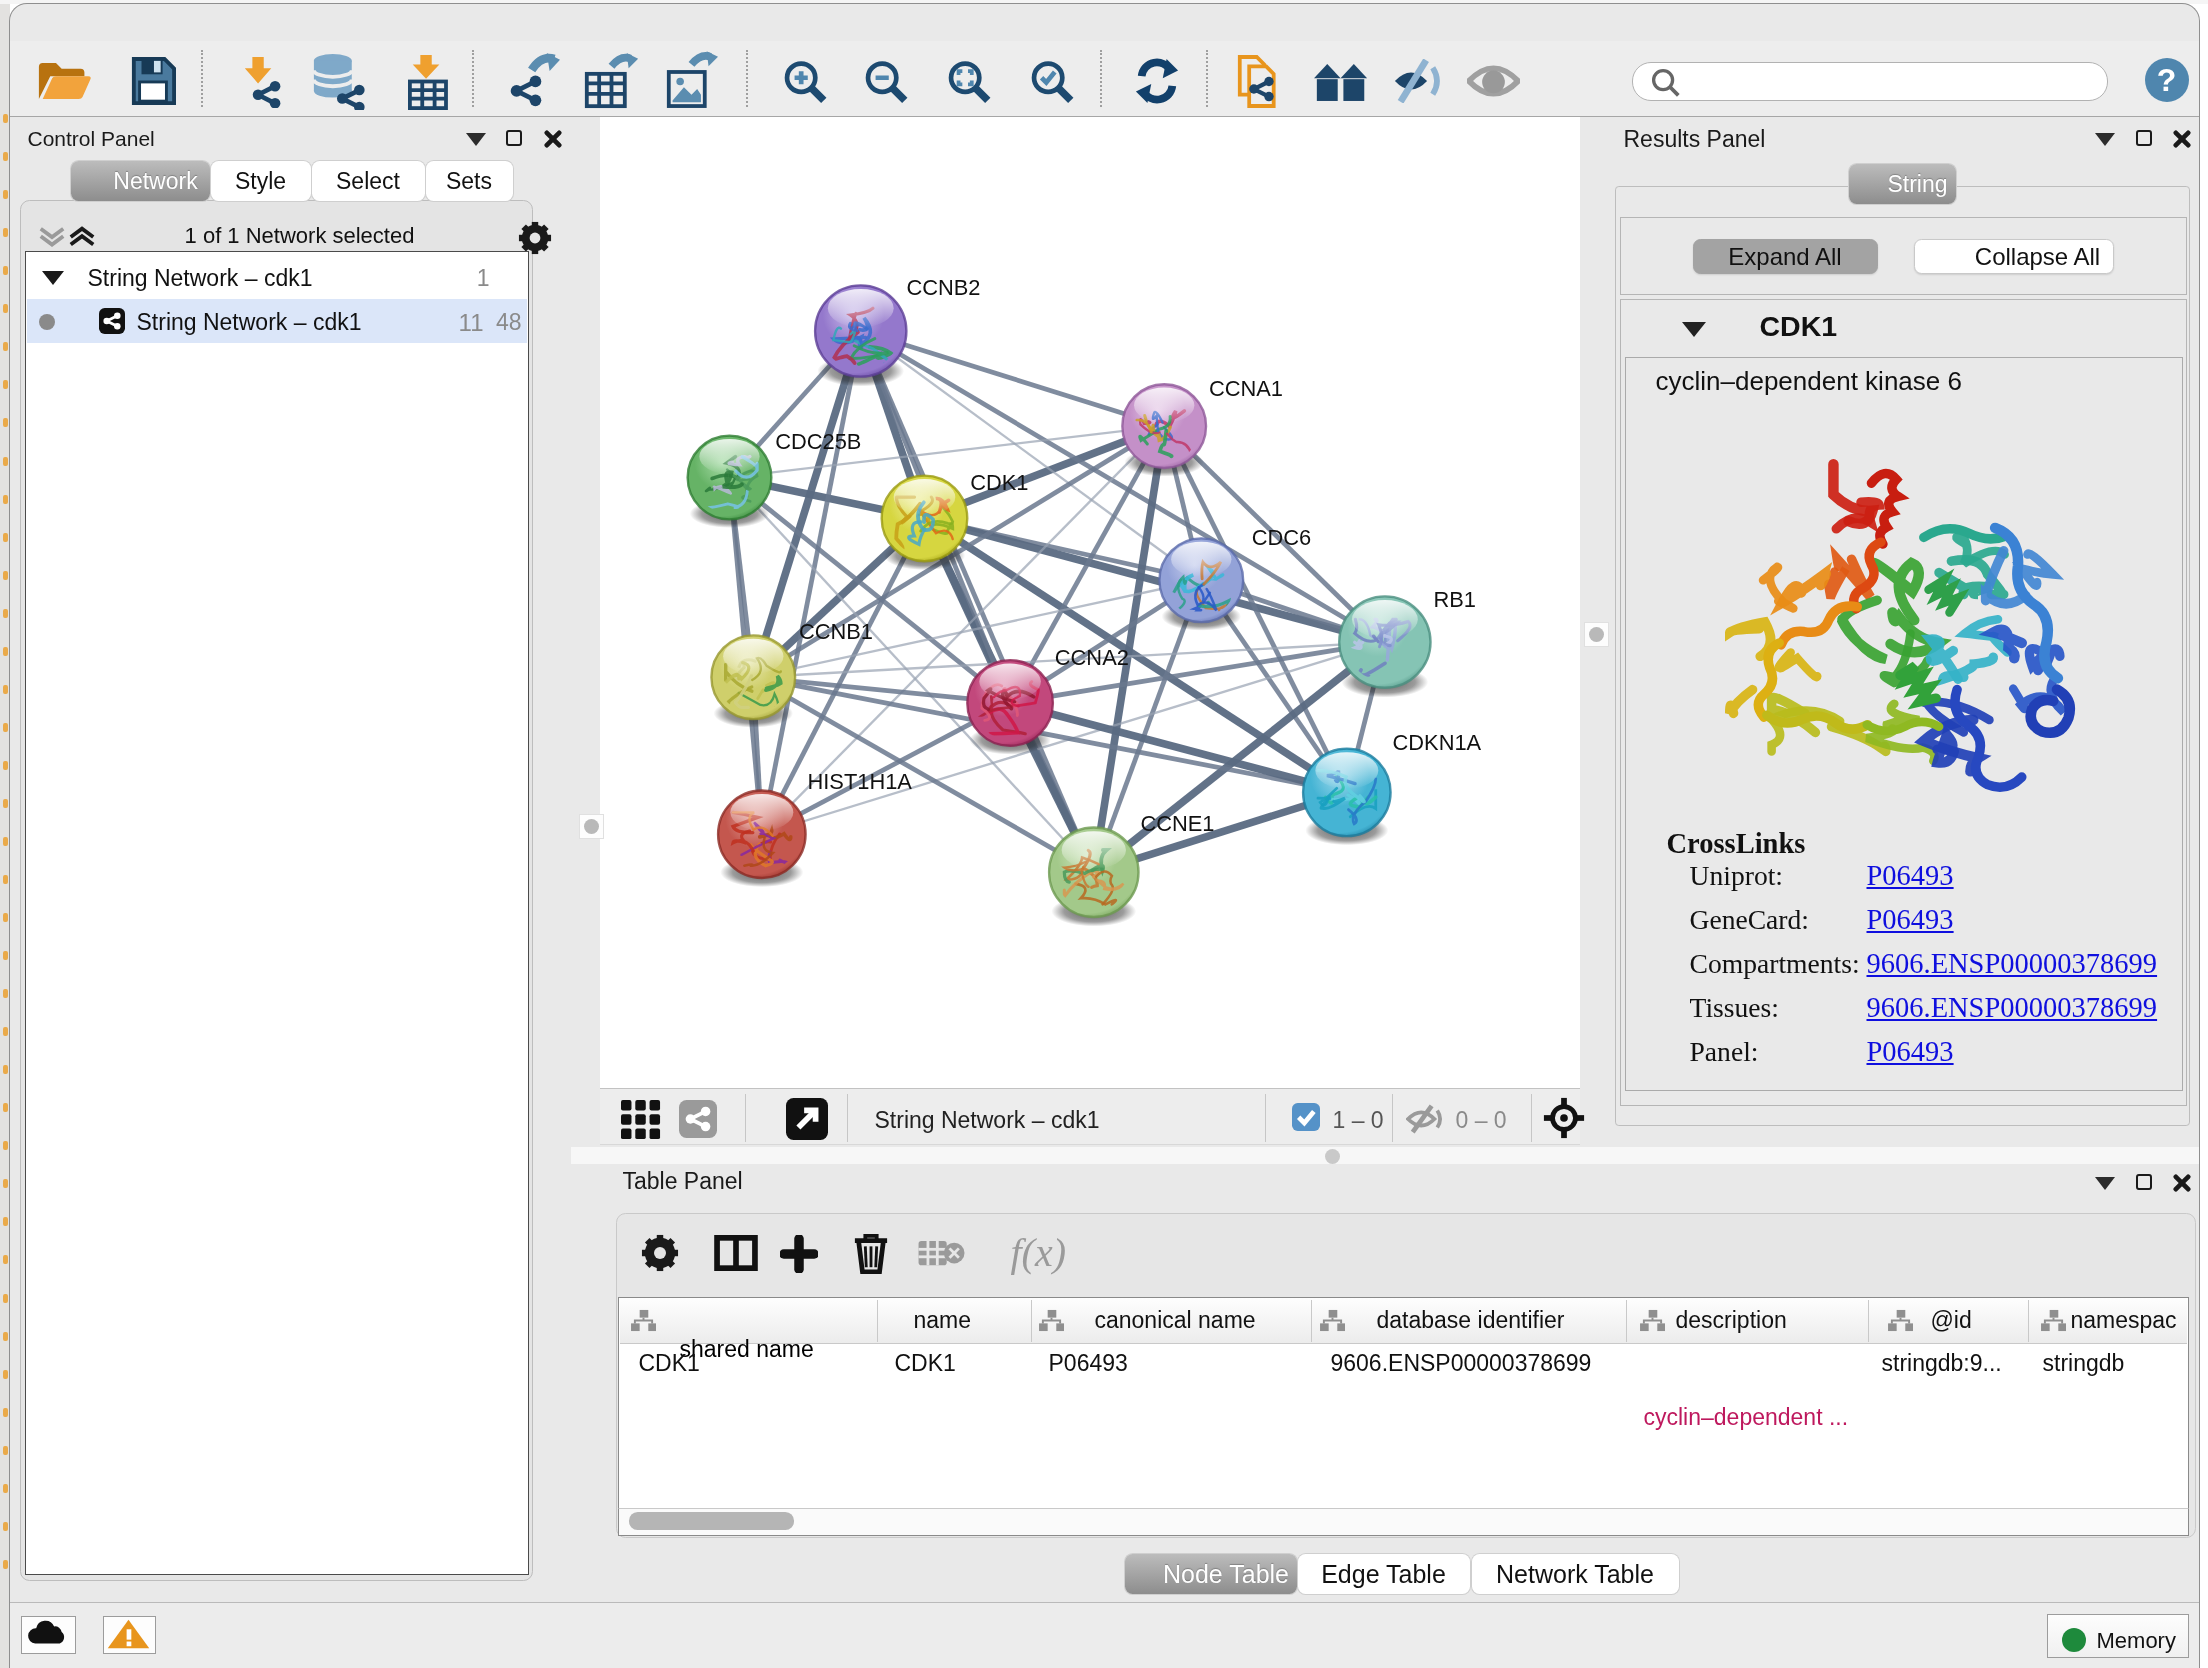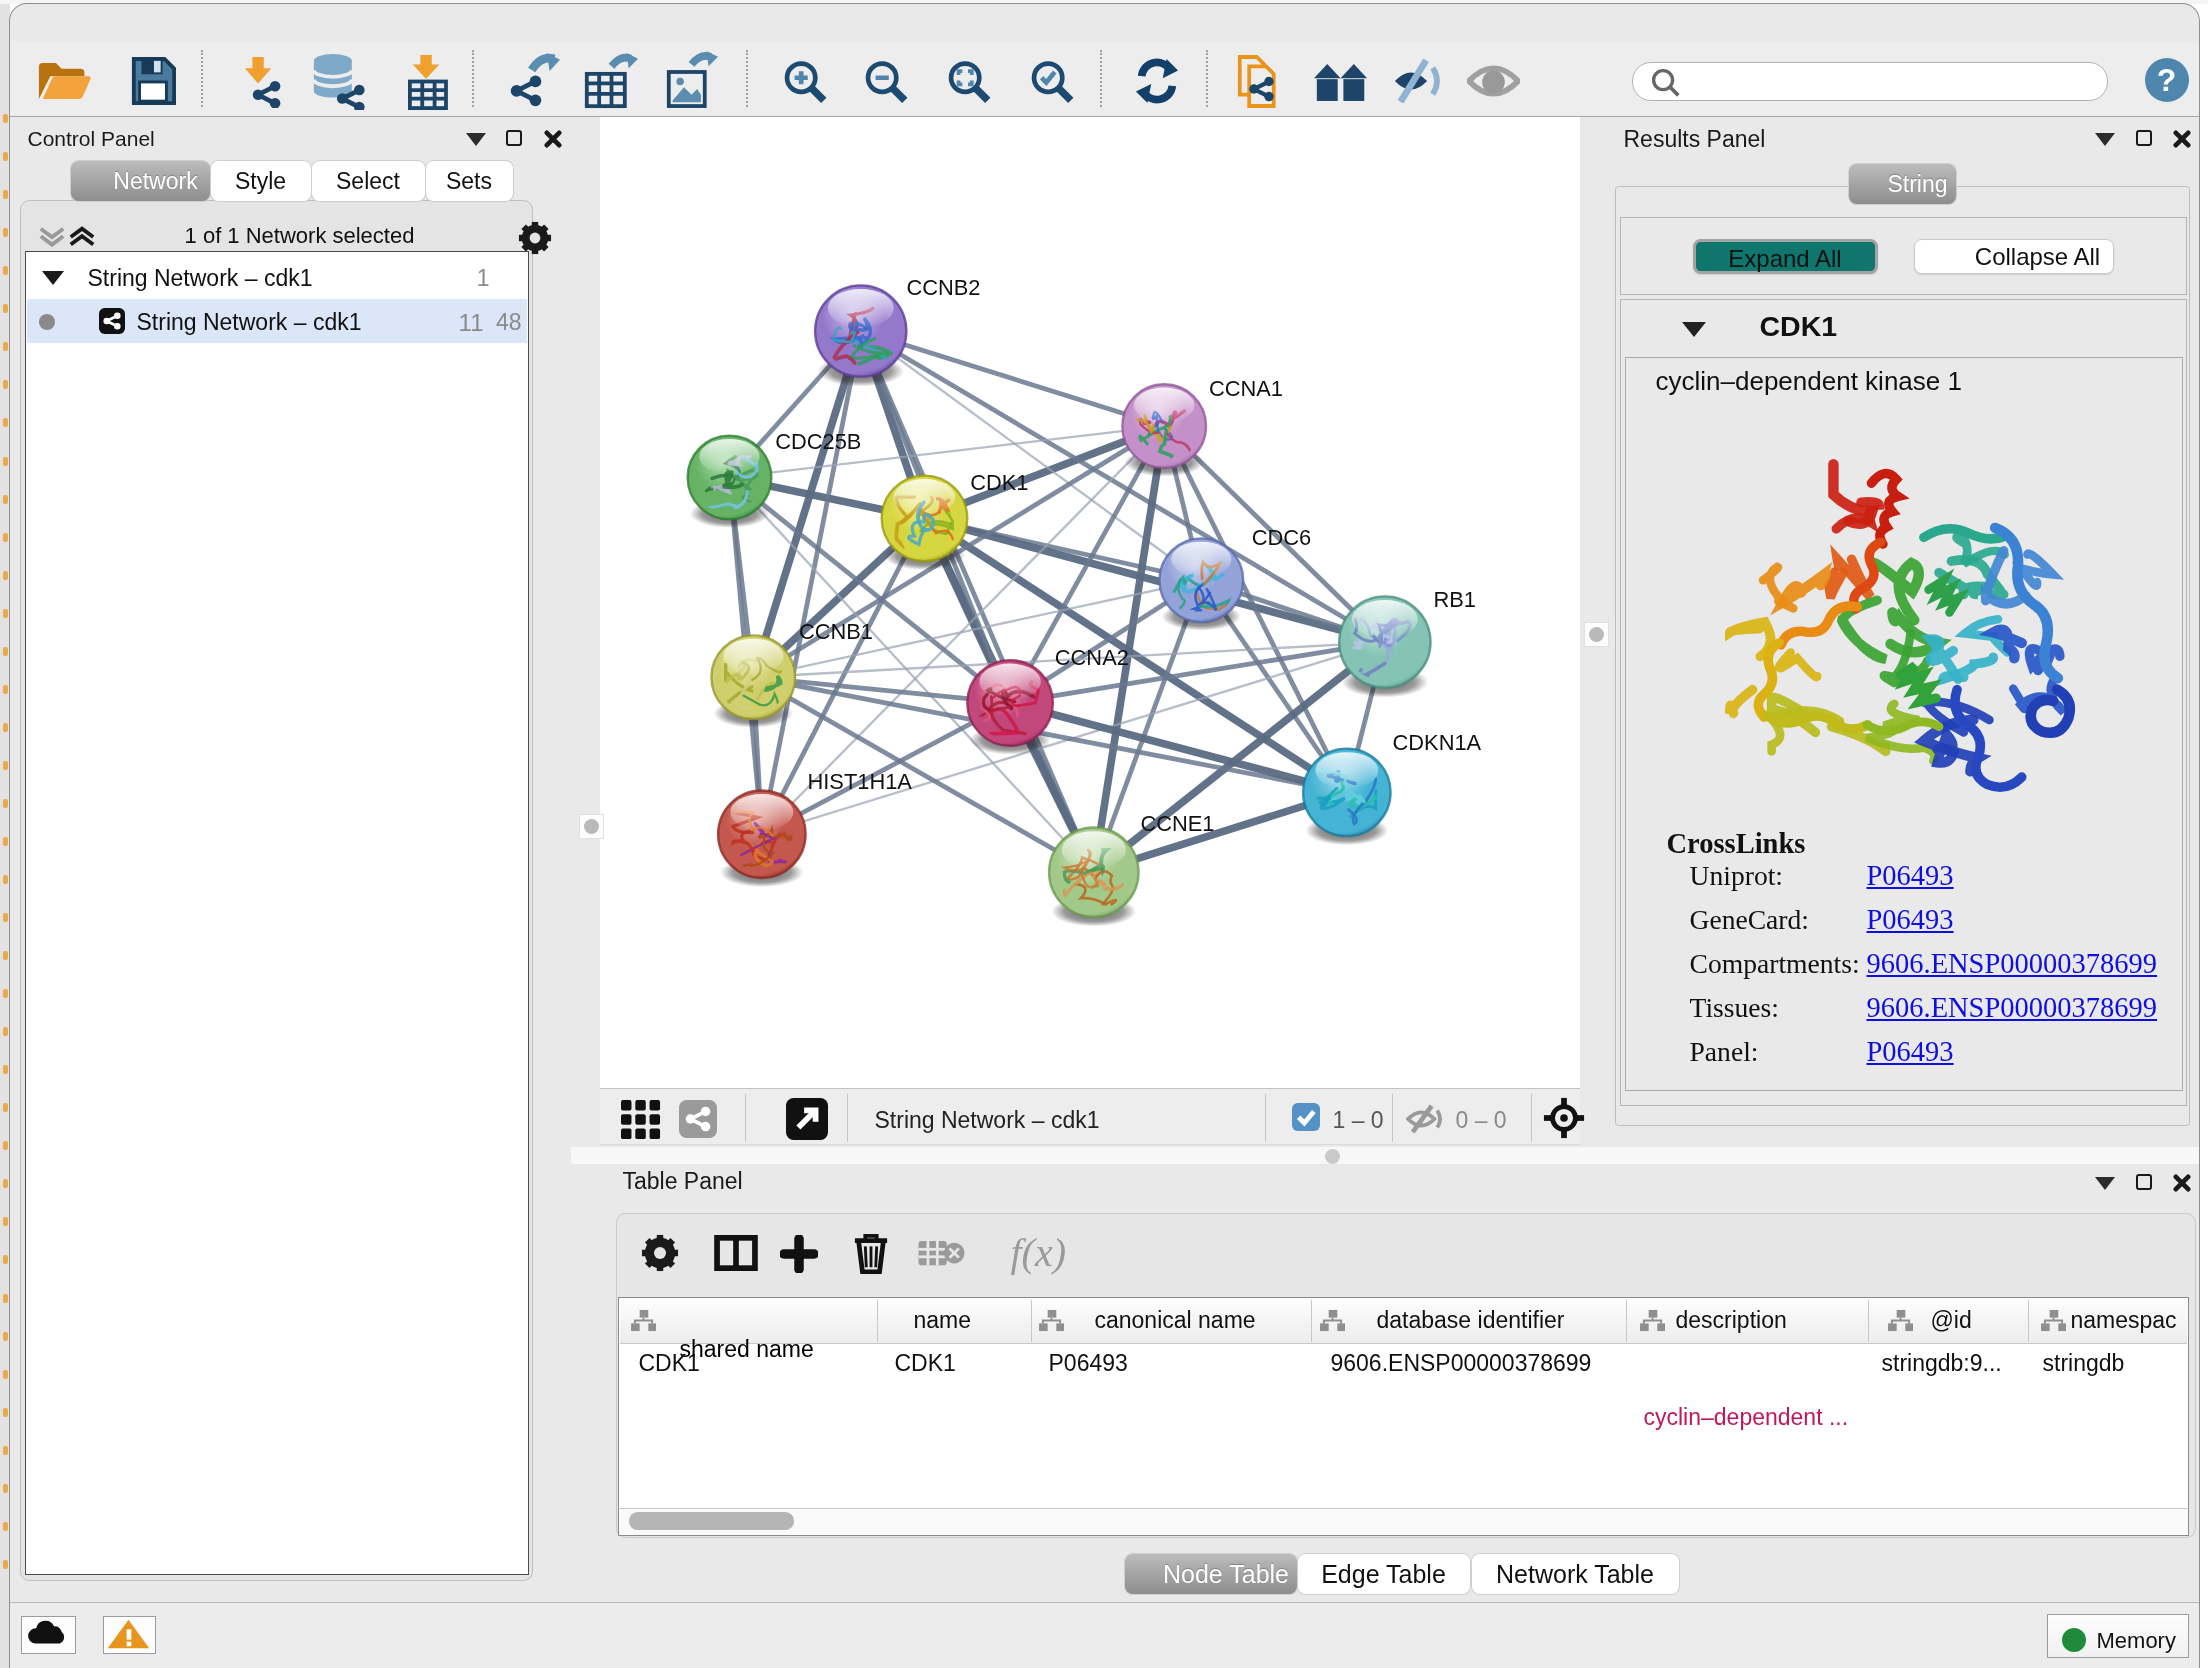--- a/index.html
+++ b/index.html
@@ -706,27 +706,27 @@
     <div class="abs" style="left:2126px;top:126px;width:16px;height:16px;border:2.9px solid #1a1a1a;border-radius:2.9px;"></div>
     <div class="abs" style="left:2163px;top:126px;"><svg width="18" height="18" viewBox="0 0 19 19" style="">
         <g stroke="#1a1a1a" stroke-width="5" stroke-linecap="round">
           <line x1="3" y1="3" x2="16" y2="16"></line>
           <line x1="16" y1="3" x2="3" y2="16"></line>
         </g>
       </svg></div>
 <div class="tab tabsel" style="left:1839px;top:160px;width:107px;height:40px;font-size:23px;line-height:40px;">String</div>
 <div class="abs" style="left:1605px;top:182px;width:575px;height:940px;background:#e9e9e9;border:1.9px solid #bdbdbd;border-radius:3.8px;"></div>
 <div class="abs" style="left:1610px;top:213px;width:567px;height:78px;background:#e9e9e9;border:1.9px solid #b5b5b5;"></div>
-<div class="abs" style="left:1683px;top:235px;width:185px;height:35px;background:#0f766e;border:3px solid #a3a3a3;border-radius:7.6px;text-align:center;font-size:24px;line-height:34px;color:#111;box-shadow:0 1px 1.9px rgba(0,0,0,0.12);">Expand All</div>
+<div class="abs" style="left:1683px;top:235px;width:185px;height:35px;background:#a3a3a3;border:1px solid #a3a3a3;border-radius:7.6px;text-align:center;font-size:24px;line-height:34px;color:#111;box-shadow:0 1px 1.9px rgba(0,0,0,0.12);">Expand All</div>
 <div class="abs" style="left:1904px;top:235px;width:200px;height:35px;background:#fff;border:1px solid #c9c9c9;border-radius:7.6px;text-align:center;font-size:24px;line-height:34px;color:#111;box-shadow:0 1px 1.9px rgba(0,0,0,0.12);padding-left:48px;">Collapse All</div>
 <div class="abs" style="left:1610px;top:295px;width:567px;height:807px;background:#e9e9e9;border:1.9px solid #b5b5b5;"></div>
 <div class="abs" style="left:1672px;top:318px;width:0;height:0;border-left:12.4px solid transparent;border-right:12.4px solid transparent;border-top:15px solid #222;"></div>
 <div class="abs" style="left:1750px;top:306px;font-size:28.5px;font-weight:bold;color:#111;">CDK1</div>
 <div class="abs" style="left:1615px;top:353px;width:558px;height:734px;background:#e9e9e9;border:1px solid #aaaaaa;"></div>
-<div class="abs" style="left:1646px;top:362px;font-size:26px;color:#111;">cyclin–dependent kinase 1</div>
+<div class="abs" style="left:1646px;top:362px;font-size:26px;color:#111;">cyclin–dependent kinase 6</div>
 <div class="abs" style="left:1676px;top:443px;"><svg width="390" height="352" viewBox="0 0 410 370" style="">
         <path d="M184 58 Q202 56 203 61 Q189 62 194 79 Q176 68 158 86" fill="none" stroke="#cc2012" stroke-width="10" stroke-linecap="round" stroke-opacity="0.92"></path>
         <path d="M171 78 Q191 87 196 67 Q175 69 155 50 Q155 22 155 18" fill="none" stroke="#cc2012" stroke-width="11" stroke-linecap="round" stroke-opacity="0.92"></path>
         <path d="M161 121 Q161 131 159 118 Q184 146 194 158 Q185 143 174 118" fill="none" stroke="#e05a14" stroke-width="10" stroke-linecap="round" stroke-opacity="0.92"></path>
         <path d="M156 131 Q151 157 168 128 Q154 152 152 159 Q147 134 153 150" fill="none" stroke="#e05a14" stroke-width="9" stroke-linecap="round" stroke-opacity="0.92"></path>
         <path d="M97 162 Q126 177 102 163 Q78 138 96 126 Q100 126 81 140" fill="none" stroke="#e88c16" stroke-width="9" stroke-linecap="round" stroke-opacity="0.92"></path>
         <path d="M121 153 Q116 136 102 163 Q121 152 144 135 Q138 156 147 133" fill="none" stroke="#e88c16" stroke-width="11" stroke-linecap="round" stroke-opacity="0.92"></path>
         <path d="M78 220 Q97 209 83 184 Q55 189 46 195 Q46 192 77 191" fill="none" stroke="#d8b414" stroke-width="10" stroke-linecap="round" stroke-opacity="0.92"></path>
         <path d="M110 216 Q86 242 108 226 Q87 241 117 222 Q138 246 138 241" fill="none" stroke="#d8b414" stroke-width="9" stroke-linecap="round" stroke-opacity="0.92"></path>
         <path d="M70 255 Q52 268 46 280 Q53 267 46 280 Q46 263 50 280" fill="none" stroke="#d8b414" stroke-width="10" stroke-linecap="round" stroke-opacity="0.92"></path>

